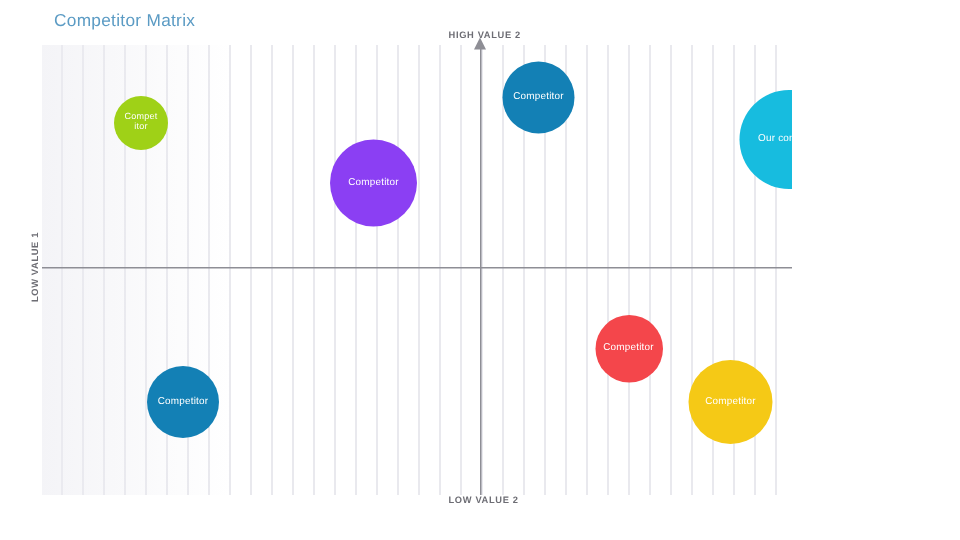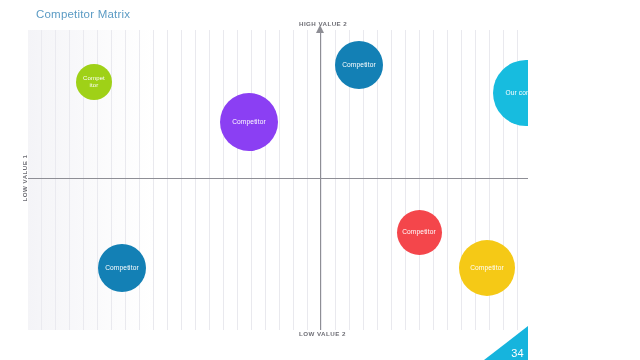--- a/index.html
+++ b/index.html
@@ -190,18 +190,14 @@
         <span>Competitor</span>
       </div>
       <div class="bubble" style="width: 56px; height: 56px; left: 459px; top: 240px; background: rgb(245, 201, 22);">
         <span>Competitor</span>
       </div>
       <div class="bubble" style="width: 48px; height: 48px; left: 98px; top: 244px; background: rgb(19, 128, 181);">
         <span>Competitor</span>
       </div>
     </div>
 
-  <div id="page-badge">
-    <div id="page-badge-tri" style="border-bottom-color: rgb(22, 180, 221);"></div>
-    <div id="page-badge-num">34</div>
-  </div>
 
 </div>
 
 </body></html>

